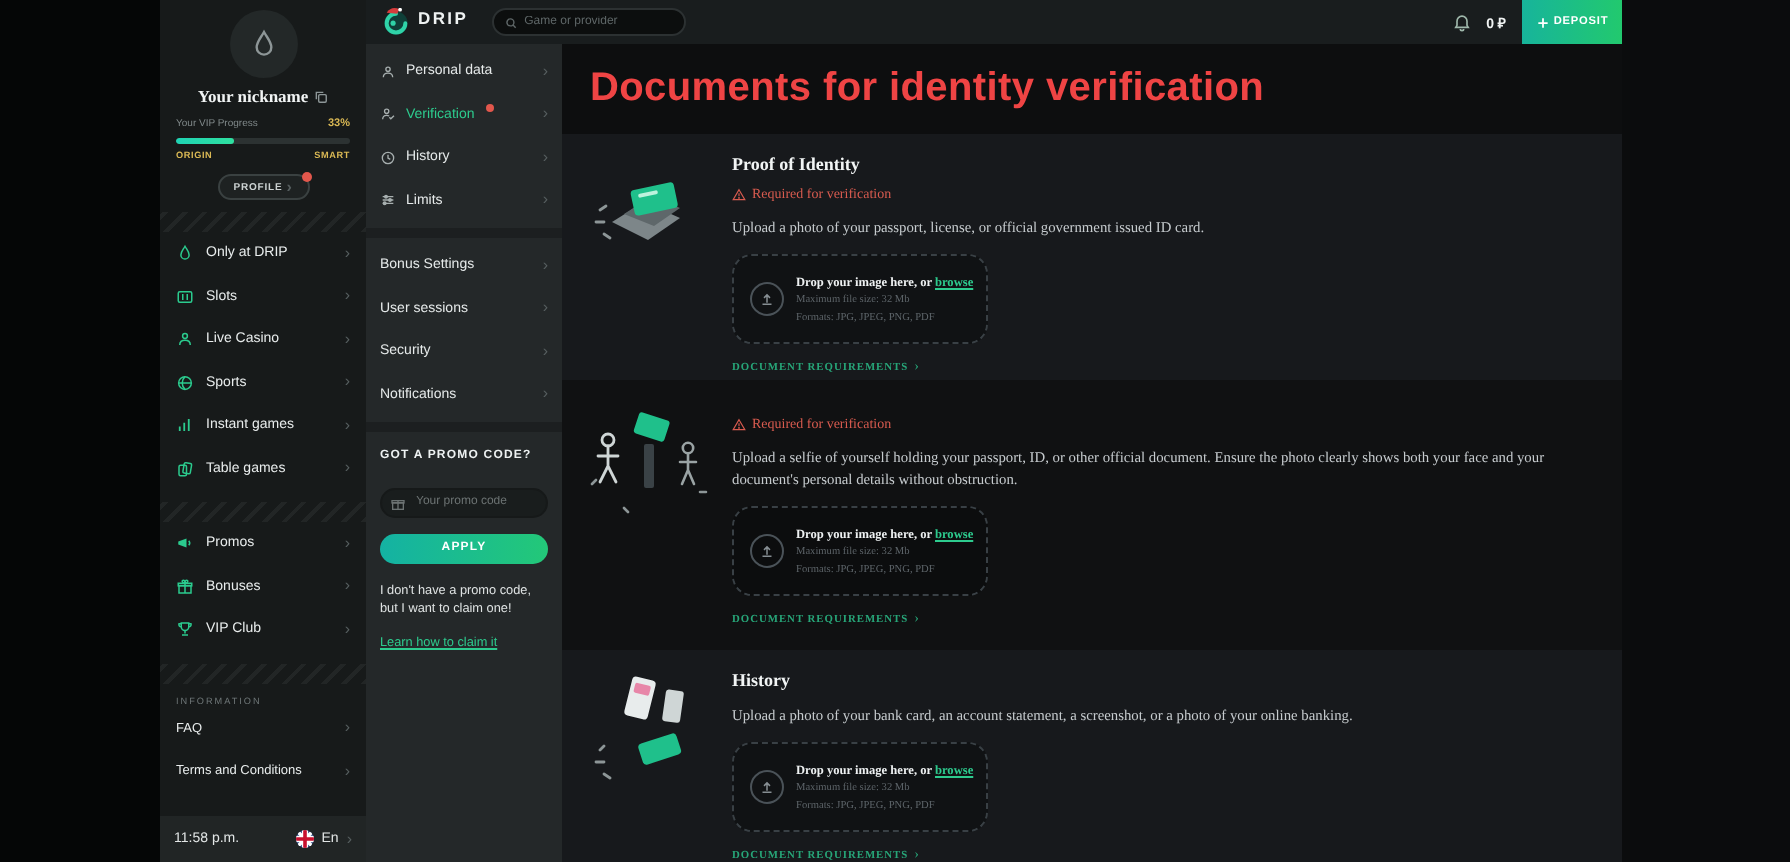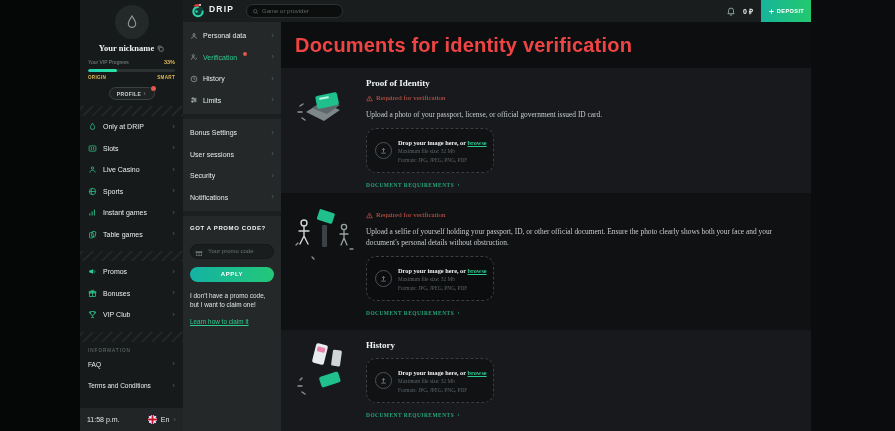--- a/index.html
+++ b/index.html
@@ -498,20 +498,21 @@
             <svg width="64" height="60" viewBox="0 0 64 60" fill="none">
               <rect x="22" y="4" width="12" height="20" rx="2" transform="rotate(14 28 14)" fill="#e8ecec"></rect>
               <rect x="24" y="7" width="8" height="5" rx="1" transform="rotate(14 28 14)" fill="#e786a8"></rect>
               <rect x="40" y="10" width="9" height="16" rx="1.5" transform="rotate(8 44 18)" fill="#cfd6d6"></rect>
               <rect x="28" y="34" width="20" height="11" rx="2" transform="rotate(-18 38 40)" fill="#1fc08b"></rect>
               <path d="M8 40l2-2M6 46h4M10 52l3 2" stroke="#8d9697" stroke-width="1.4" stroke-linecap="round"></path>
             </svg>
           </div>
           <div class="sec-body">
             <h2 class="sec-heading">History</h2>
+            <p class="sec-desc">Upload a photo of your bank card, an account statement, a screenshot, or a photo of your online banking.</p>
             <div class="dropzone">
               <span class="up-circle">
                 <svg width="9" height="9" viewBox="0 0 24 24" fill="none" stroke="currentColor" stroke-width="2">
                     <path d="M12 17V7M8 10.5L12 6.5l4 4"></path>
                     <path d="M6 19h12"></path>
                   </svg>
               </span>
               <span class="dz-lines">
                 <span class="dz-main"><span>Drop your image here, or</span> <span class="browse">browse</span></span>
                 <span class="dz-sub">Maximum file size: 32 Mb</span>

